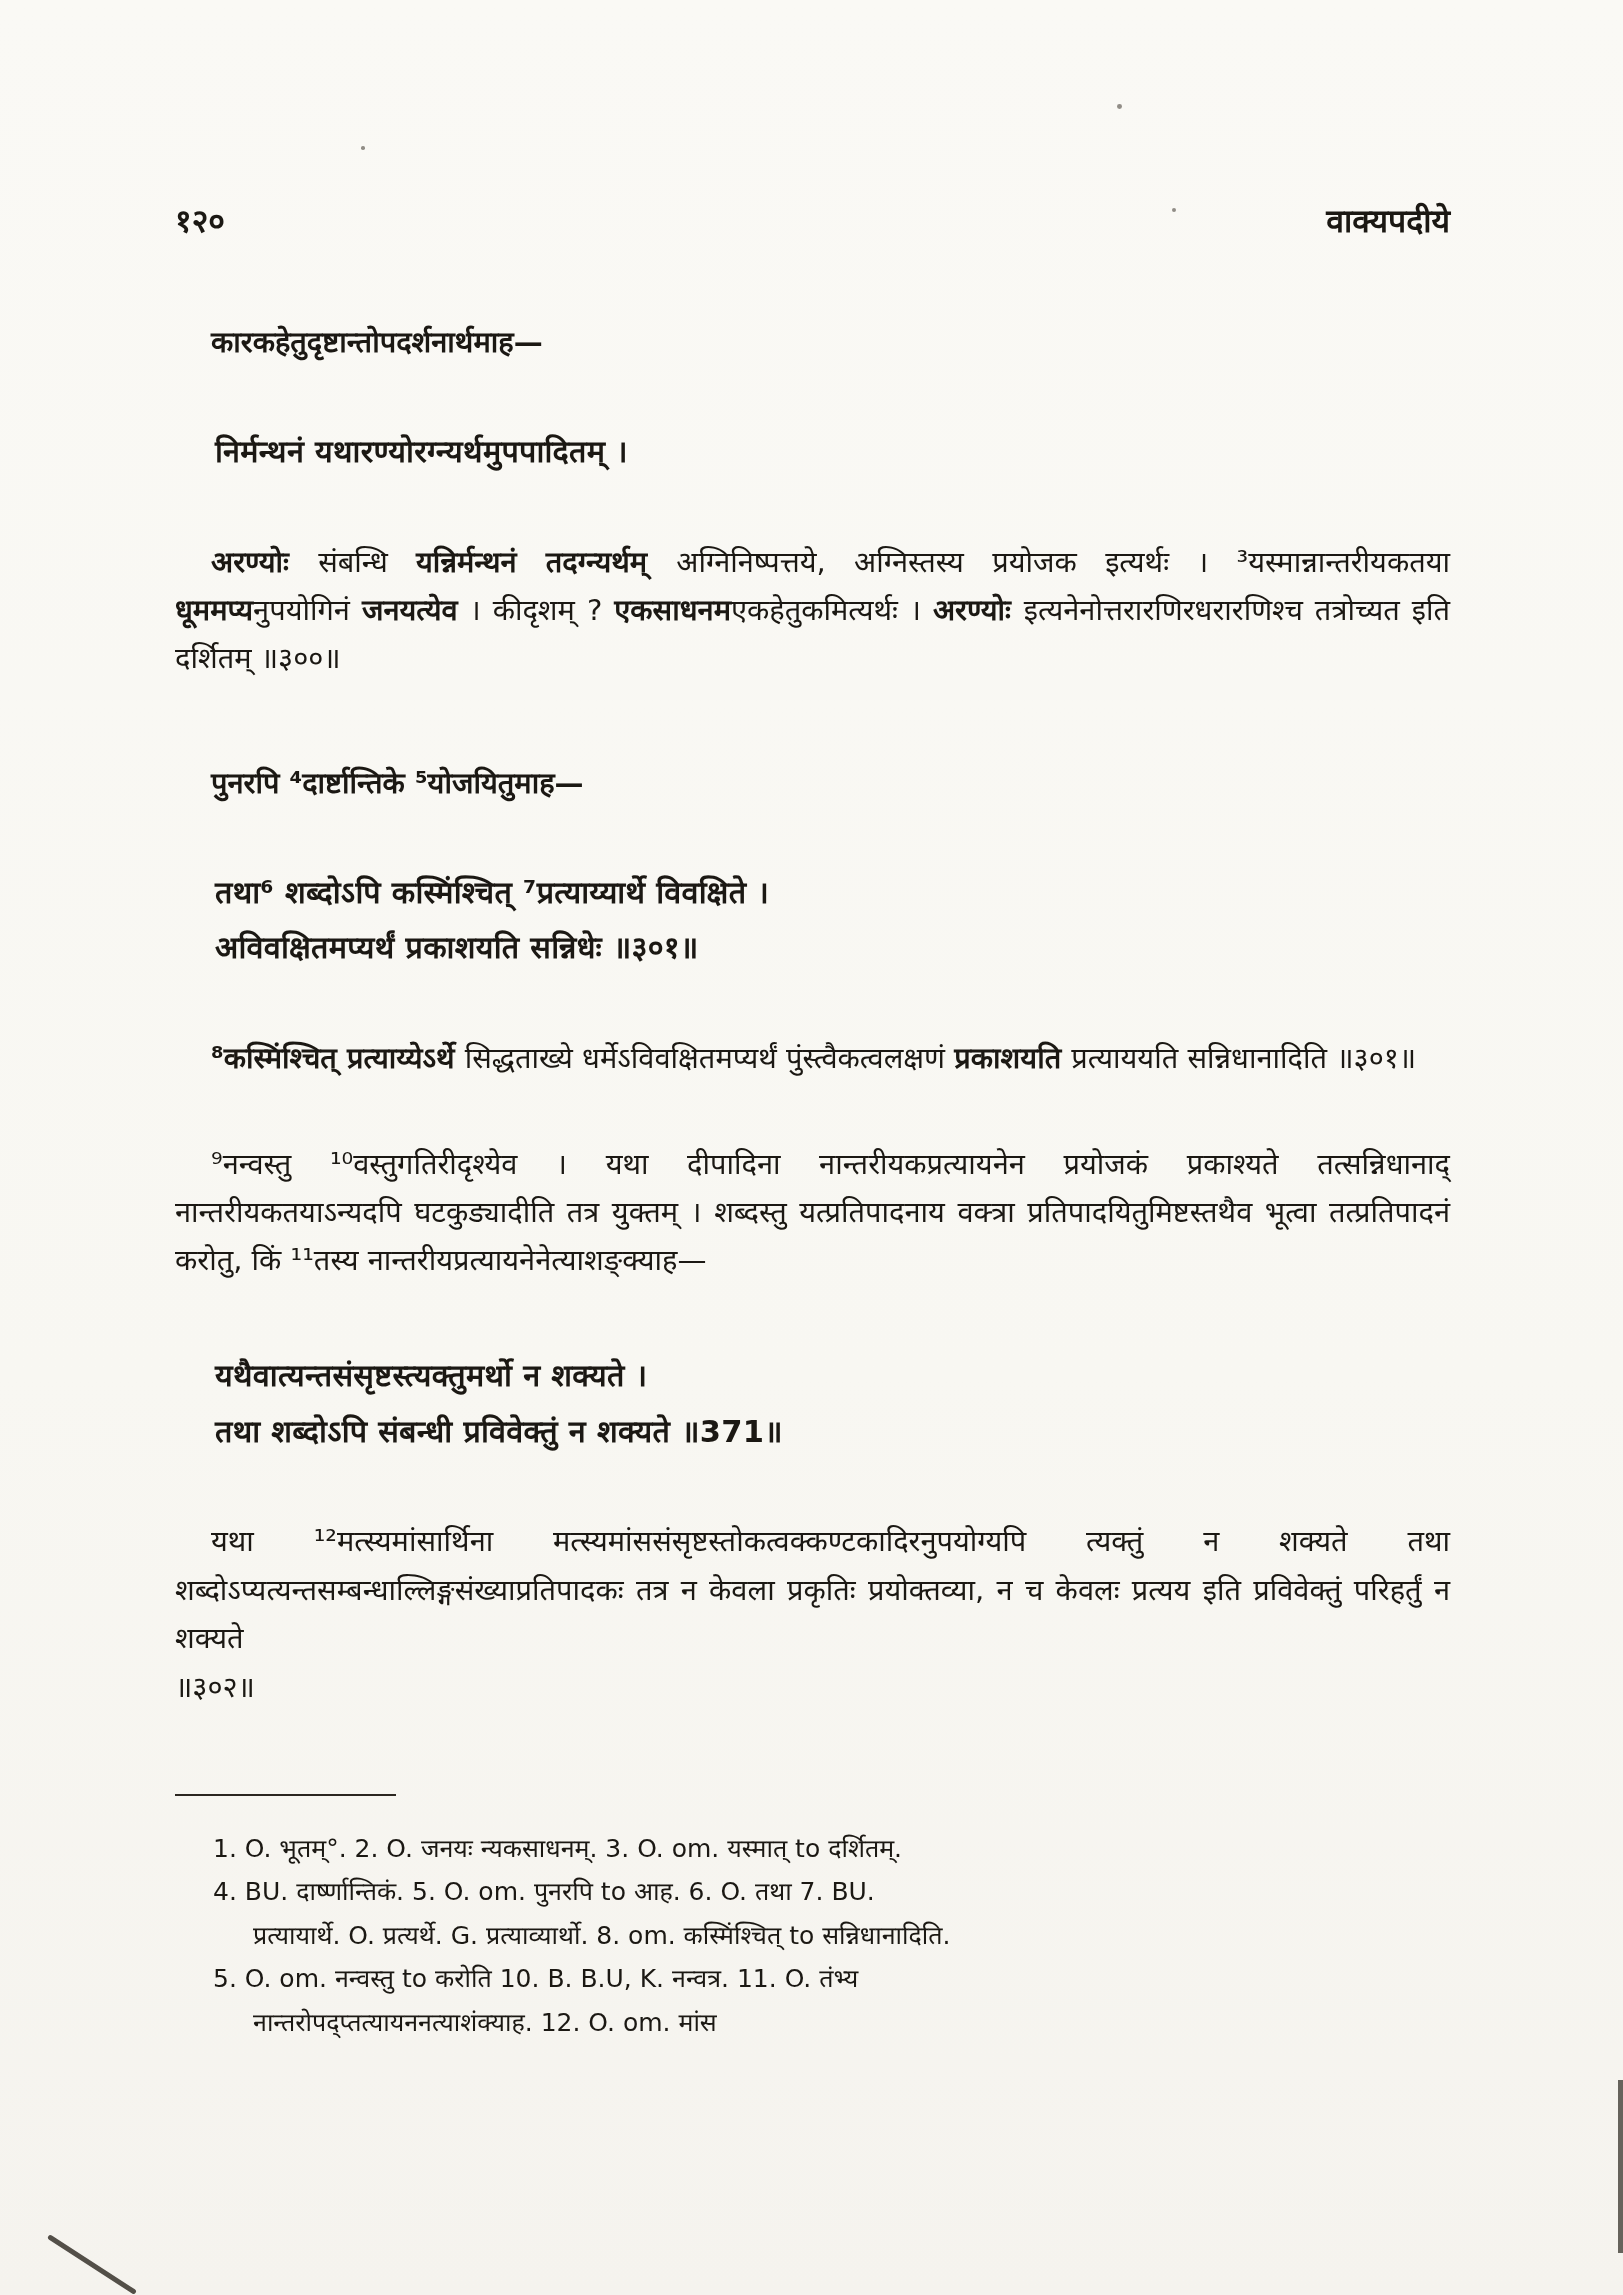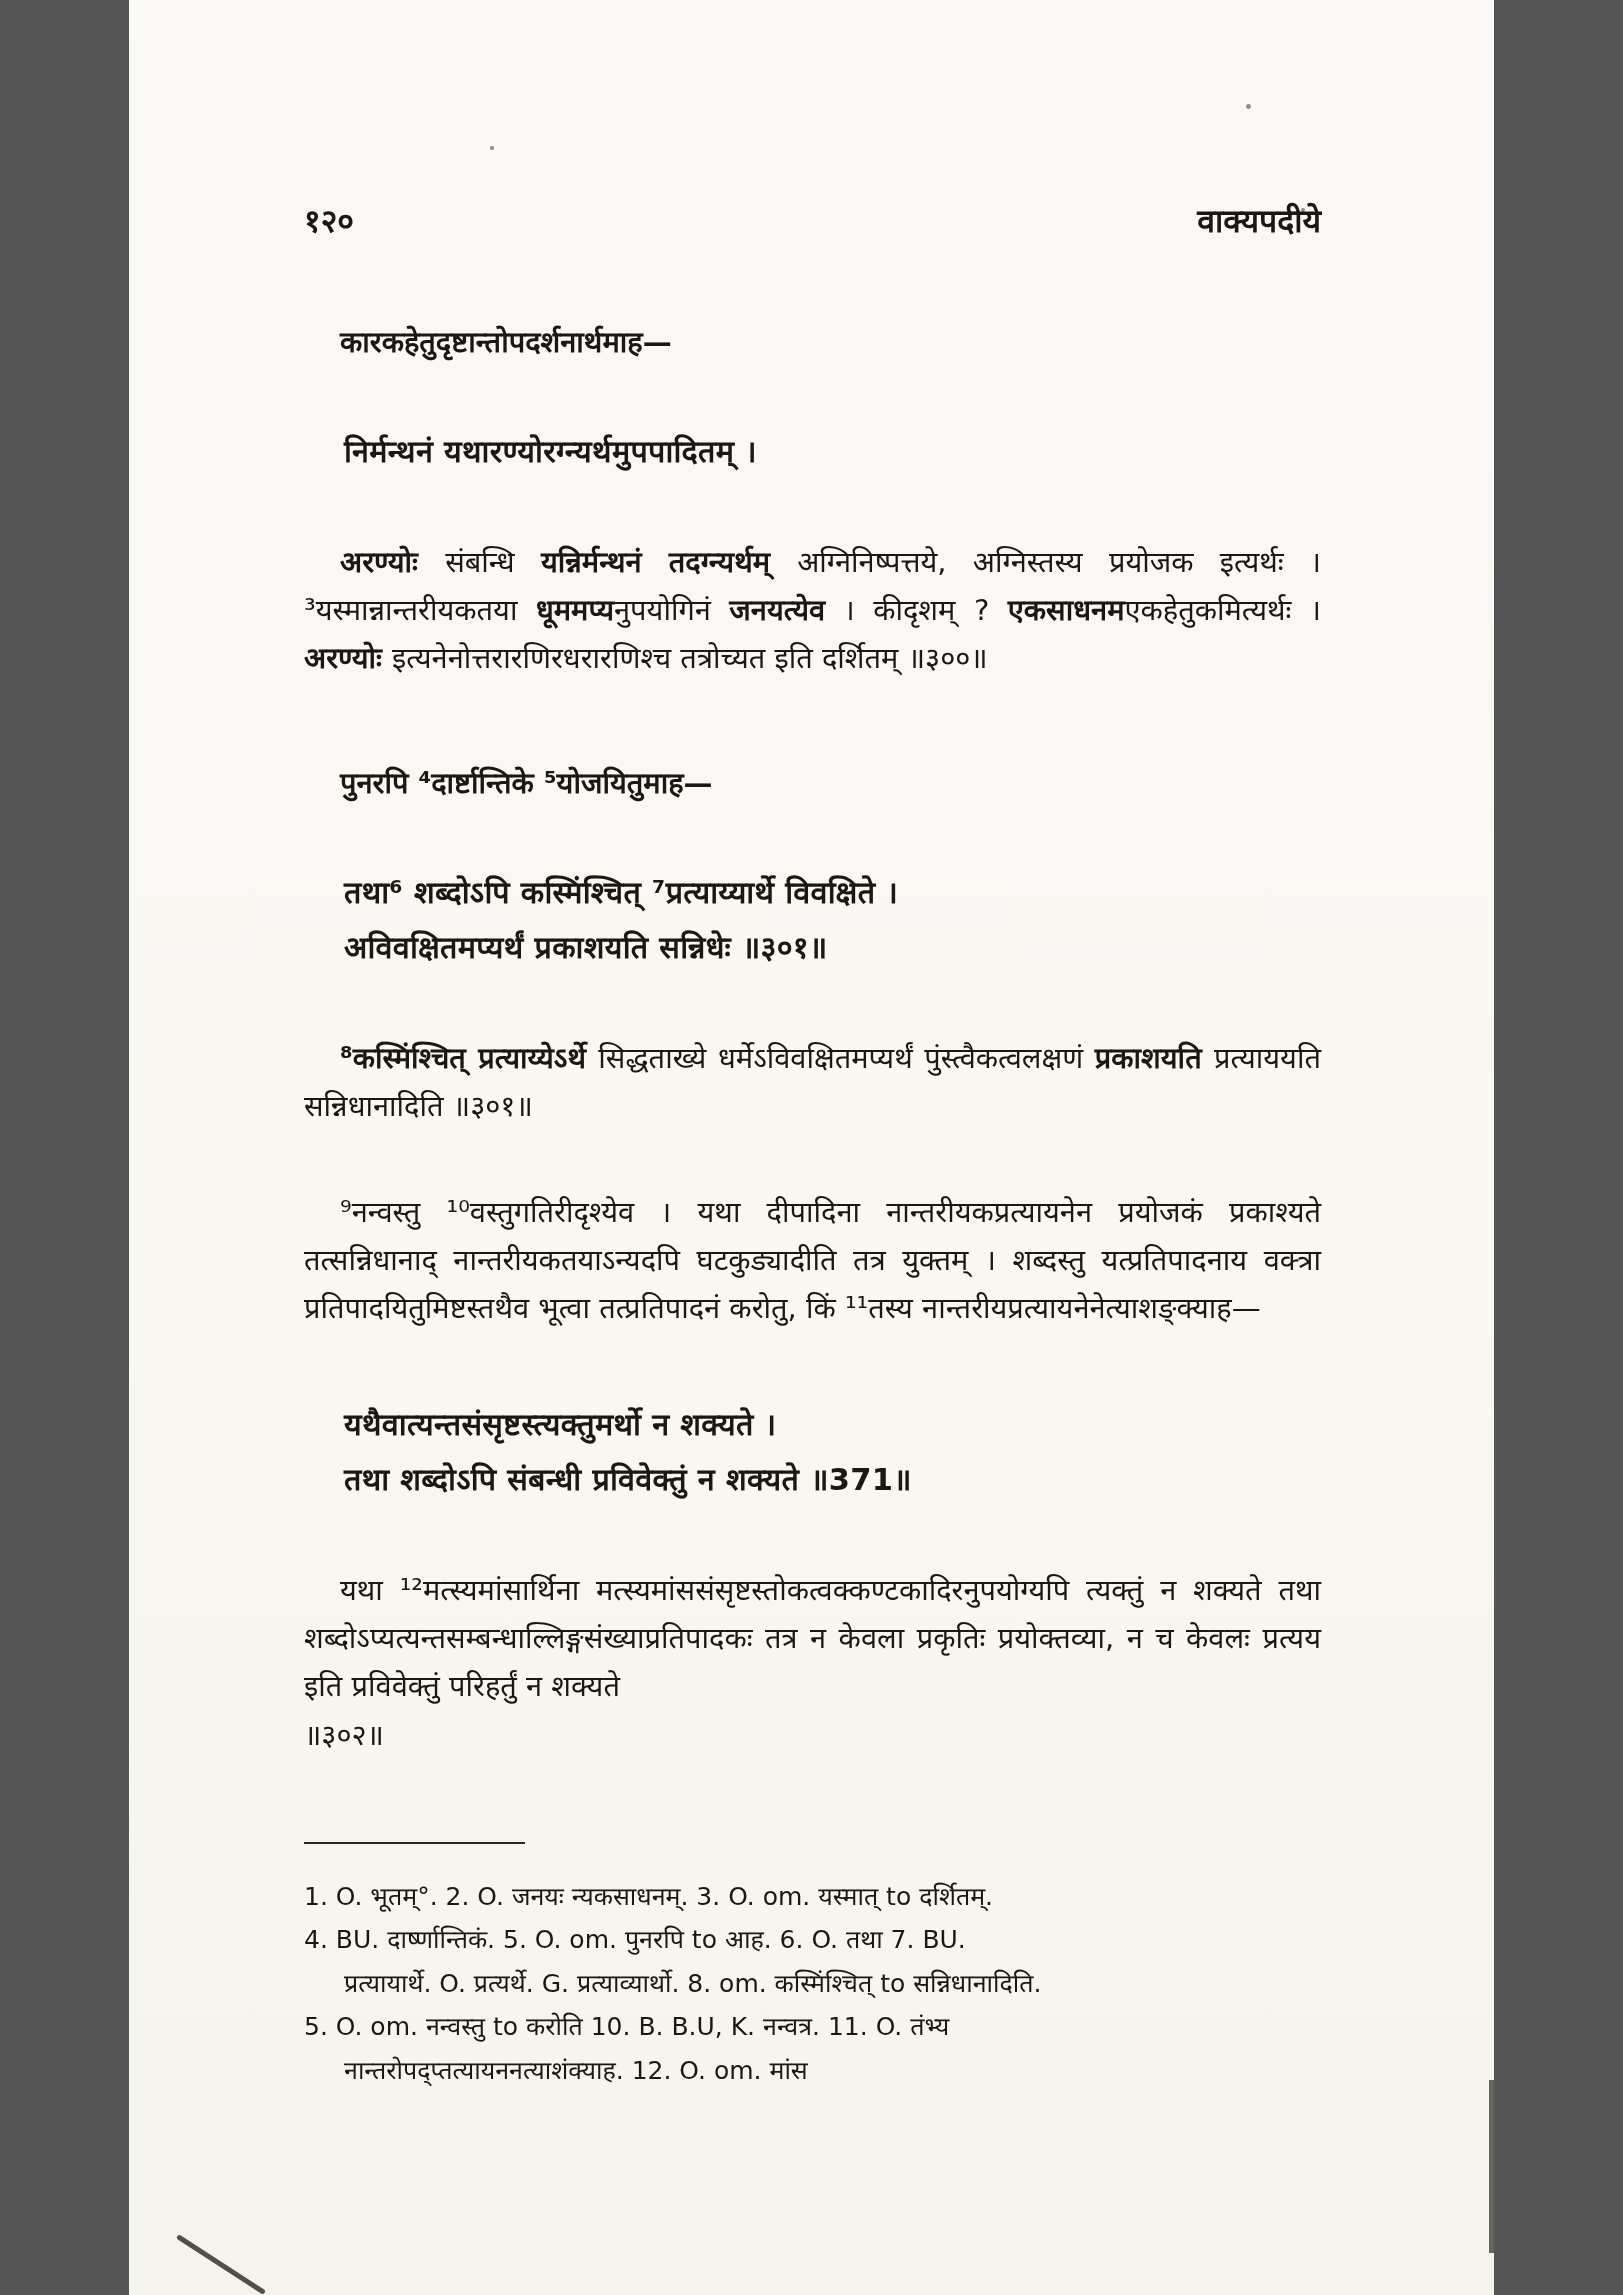--- a/index.html
+++ b/index.html
@@ -1,33 +1,33 @@
 <!DOCTYPE html>
 <html style="font-size:11px"><head>
 <meta charset="utf-8">
 <style>
   html,body{margin:0;padding:0;background:#555;}
   .sheet{
     position:relative;
-    width:1365px;height:2295px;
+    width:1623px;height:2295px;
     background:linear-gradient(180deg,#faf9f5 0%,#f8f7f2 60%,#f5f3ee 100%);
     font-family:"DejaVu Sans","Liberation Serif",sans-serif;
     color:#1b1813;
     overflow:hidden;
     margin:0 auto;
   }
   .content{position:absolute;left:175px;right:173px;top:198px;}
   .page-header{display:flex;justify-content:space-between;align-items:baseline;font-size:32px;font-weight:700;}
   .intro{margin:80px 0 0 36px;font-size:29px;font-weight:bold;}
   .verse{margin:64px 0 0 40px;font-weight:700;font-size:30.5px;line-height:1.82;letter-spacing:0.3px;}
   .para{margin:58px 0 0 0;font-size:29px;line-height:1.66;text-align:justify;text-indent:36px;}
   .verse-number-line{margin:4.2px 0 0 0;font-size:29px;}
   .fn-rule{width:221px;height:2.1px;background:#2b2620;margin:89px 0 30.5px 0;border:0;}
   .footnotes{font-size:25px;line-height:1.74;}
-  .fn-line{white-space:normal;}
+  .fn-line{white-space:normal;margin-left:38px;}
   .fn-cont{padding-left:40px;}
   b,.bold{font-weight:700;}
   
   .speck{position:absolute;background:#3a352c;border-radius:50%;opacity:.55;}
   .streak-corner{position:absolute;left:40px;bottom:28px;width:104px;height:4.9px;background:#2a251e;transform:rotate(33deg);opacity:.8;border-radius:2.8px;}
   .streak-edge{position:absolute;right:0;bottom:42px;width:5.5px;height:173px;background:#2a251e;opacity:.7;}
 </style>
 </head>
 <body>
 

